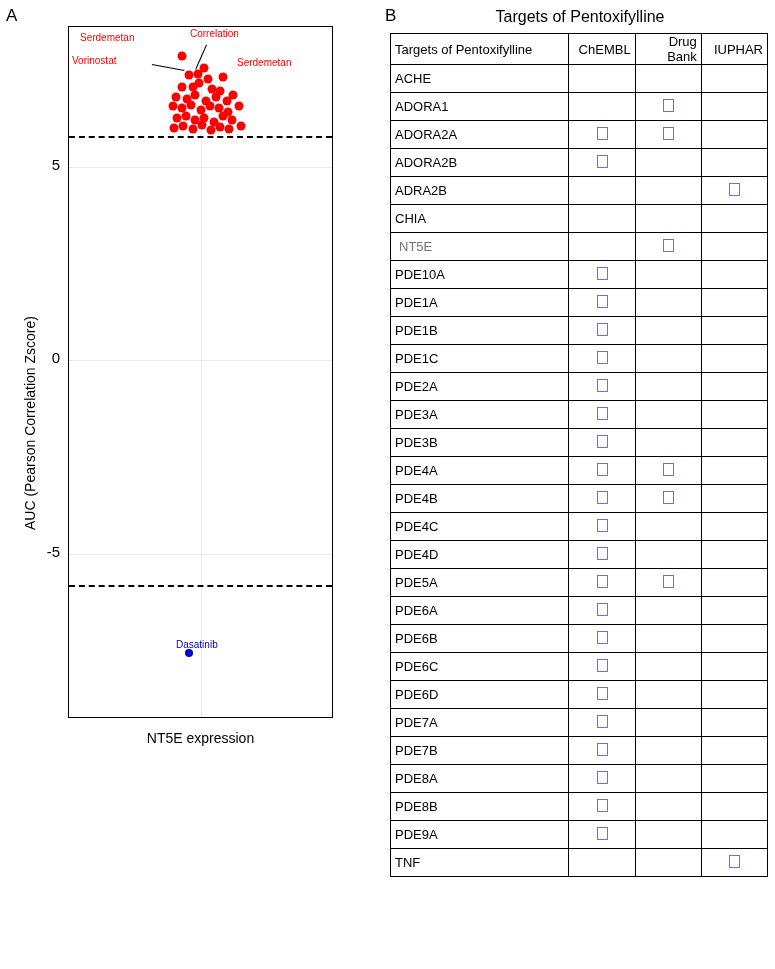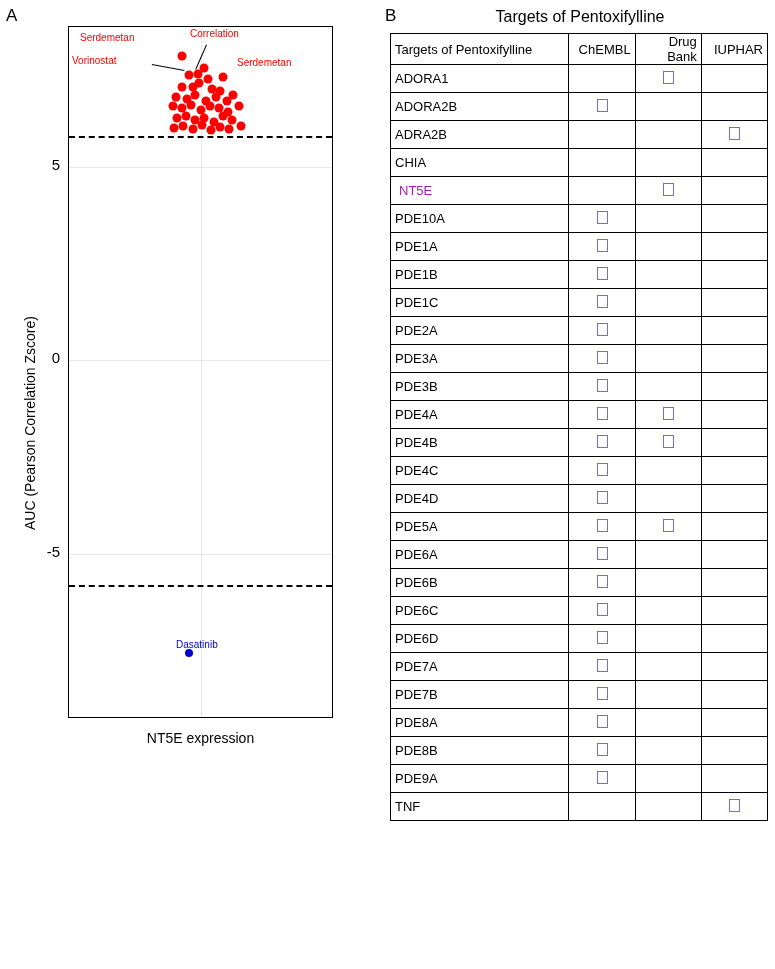--- a/index.html
+++ b/index.html
@@ -131,21 +131,21 @@
     height: 28px;
     padding: 0 4px;
     font-weight: normal;
     text-align: left;
     vertical-align: middle;
     box-sizing: border-box;
   }
   table.targets th.c-name { width: 178px; }
   table.targets th.c-db { width: 66px; text-align: right; }
   table.targets td.c-db { text-align: center; }
-  td.gene.hl { color: #a21caf; padding-left: 8px; }
+  td.gene.hl { color: #737373; padding-left: 8px; }
   .chk {
     display: inline-block;
     width: 11px;
     height: 13px;
     border: 1.4px solid #6a6aff;
     box-sizing: border-box;
     background: #ffffff;
   }
 </style>
 </head>
@@ -218,22 +218,34 @@
       <thead>
         <tr>
           <th class="c-name">Targets of Pentoxifylline</th>
           <th class="c-db">ChEMBL</th>
           <th class="c-db">Drug Bank</th>
           <th class="c-db">IUPHAR</th>
         </tr>
       </thead>
       <tbody id="tbody">
           <tr>
+            <td class="gene">ACHE</td>
+            <td class="c-db"></td>
+            <td class="c-db"></td>
+            <td class="c-db"></td>
+          </tr>
+          <tr>
             <td class="gene">ADORA1</td>
             <td class="c-db"></td>
+            <td class="c-db"><span class="chk"></span></td>
+            <td class="c-db"></td>
+          </tr>
+          <tr>
+            <td class="gene">ADORA2A</td>
+            <td class="c-db"><span class="chk"></span></td>
             <td class="c-db"><span class="chk"></span></td>
             <td class="c-db"></td>
           </tr>
           <tr>
             <td class="gene">ADORA2B</td>
             <td class="c-db"><span class="chk"></span></td>
             <td class="c-db"></td>
             <td class="c-db"></td>
           </tr>
           <tr>

